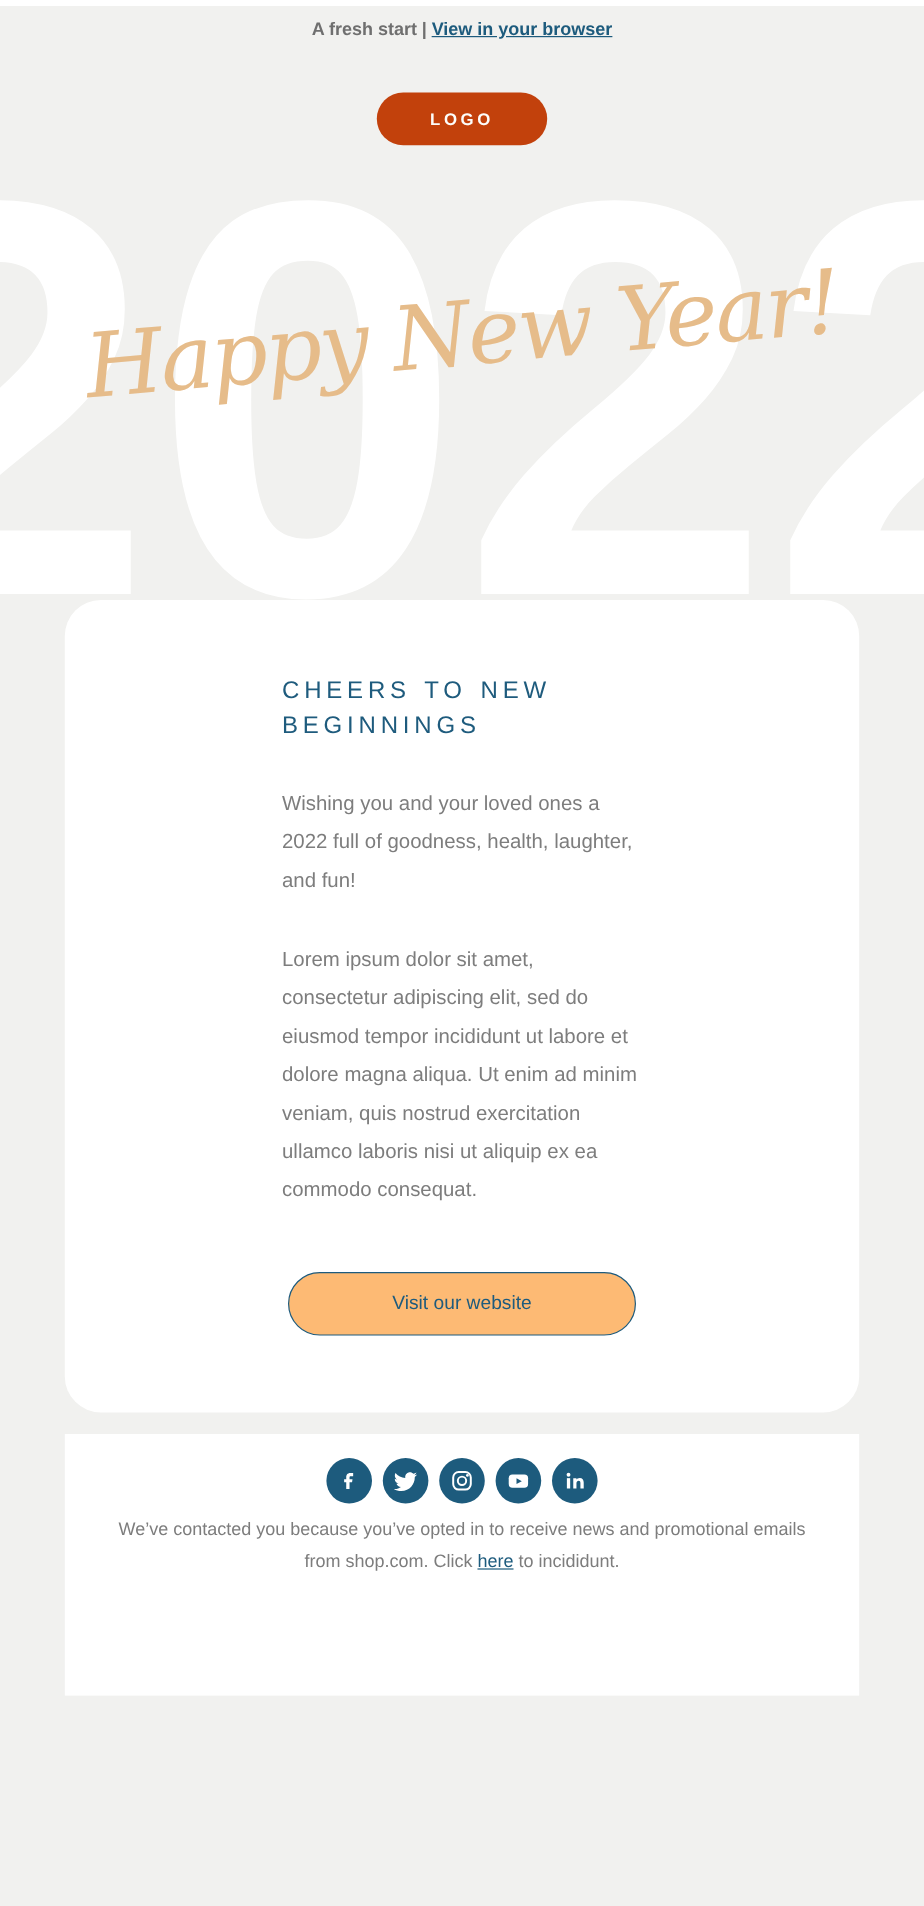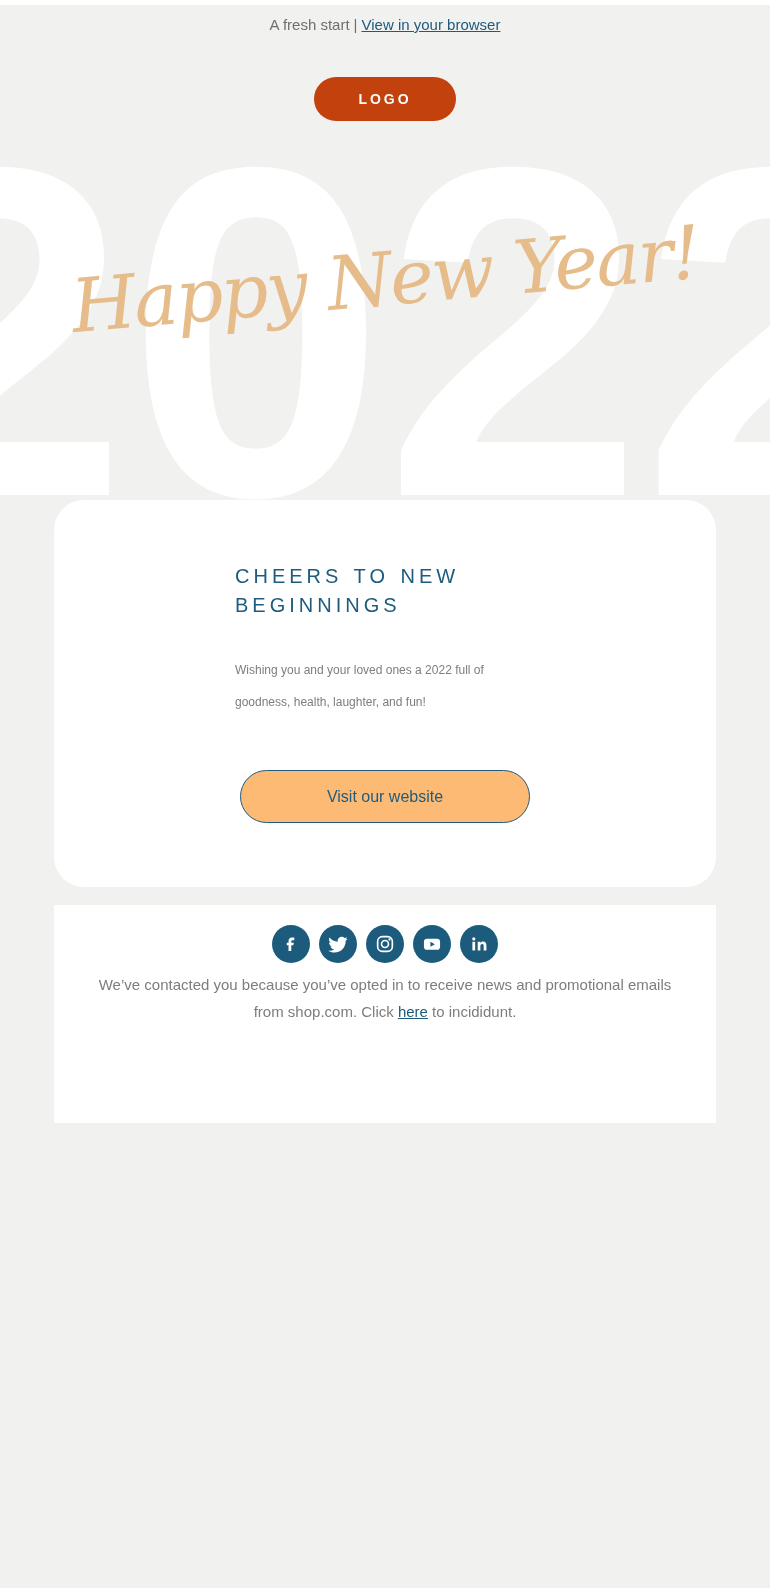--- a/index.html
+++ b/index.html
@@ -13,20 +13,21 @@
 
   .top-strip { height: 5px; background: #ffffff; }
 
   
   .preheader {
     padding-top: 9px;
     text-align: center;
     font-size: 15px;
     line-height: 22px;
     color: #6f6f6f;
+    font-weight: bold;
   }
   .preheader a {
     color: #1d5b7d;
     text-decoration: underline;
   }
   .preheader .sep { margin: 0 4px; color: #6f6f6f; }
 
   
   .logo-row { margin-top: 41px; text-align: center; }
   .logo-pill {
@@ -80,21 +81,21 @@
     color: #1e5b7d;
     font-size: 20px;
     font-weight: 500;
     letter-spacing: 4px;
     word-spacing: 2px;
     line-height: 29px;
     margin-bottom: 14px;
   }
   .main-inner p {
     color: #7d7d7d;
-    font-size: 12px;
+    font-size: 17px;
     line-height: 32px;
     margin-top: 34px;
   }
   .btn-row { margin-top: 52px; text-align: center; }
   .btn {
     display: inline-block;
     width: 290px;
     height: 53px;
     line-height: 51px;
     border: 1px solid #1e5b7d;
@@ -152,20 +153,21 @@
     <svg width="770" height="360" viewBox="0 0 770 360">
       <text x="385" y="355" text-anchor="middle" font-family="Liberation Sans, sans-serif" font-weight="bold" font-size="470" fill="#ffffff" textLength="1030" lengthAdjust="spacingAndGlyphs">2022</text>
     </svg>
     <div class="hero-script">Happy New Year!</div>
   </div>
 
   <div class="card main-card">
     <div class="main-inner">
       <h1 class="heading">CHEERS TO NEW BEGINNINGS</h1>
       <p>Wishing you and your loved ones a 2022 full of goodness, health, laughter, and fun!</p>
+      <p>Lorem ipsum dolor sit amet, consectetur adipiscing elit, sed do eiusmod tempor incididunt ut labore et dolore magna aliqua. Ut enim ad minim veniam, quis nostrud exercitation ullamco laboris nisi ut aliquip ex ea commodo consequat.</p>
       <div class="btn-row">
         <a href="#" class="btn">Visit our website</a>
       </div>
     </div>
   </div>
 
   <div class="card footer-card">
     <div class="social-row">
 
       <a href="#" class="social-circle">

